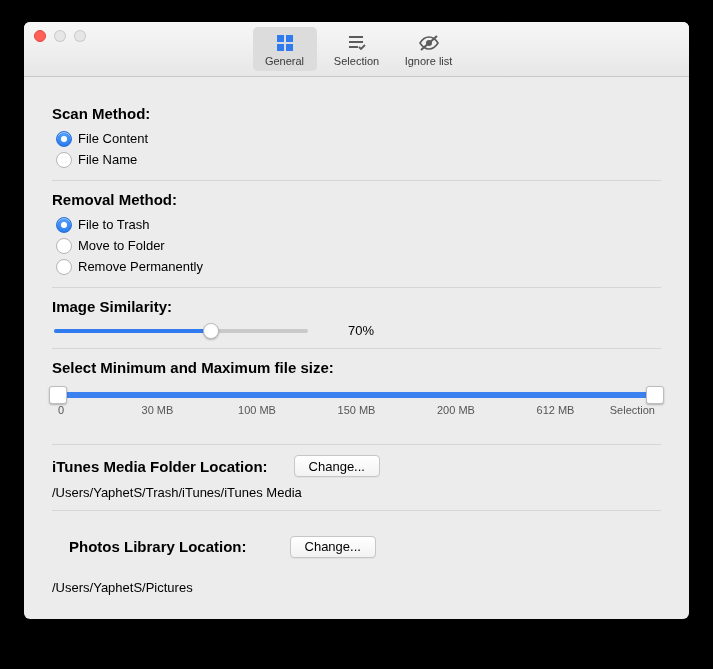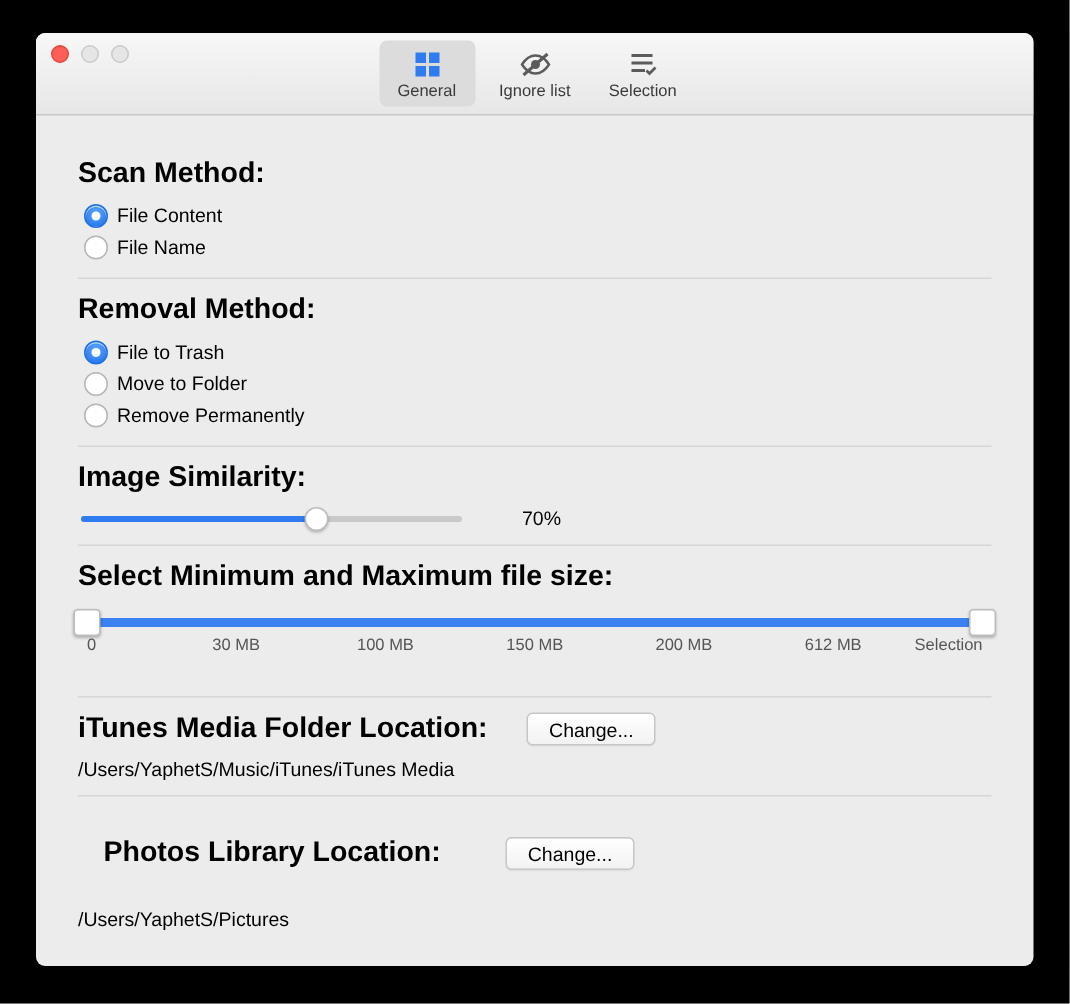--- a/index.html
+++ b/index.html
@@ -57,21 +57,21 @@
   .tool .ticon { height: 22px; display:flex; align-items:center; justify-content:center; color:#5b5b5b; }
   .tool.selected .ticon { color:#1f6fe5; }
   .tool .tlabel { font-size: 11px; color:#3a3a3a; margin-top:1px; }
   .content {
     padding: 16px 28px 24px 28px;
   }
   .section-title {
     font-weight: 600;
     margin-top: 8px;
     margin-bottom: 6px;
-    font-size: 19px;
+    font-size: 15px;
   }
   .radios { margin-left: 4px; margin-bottom: 6px; }
   .radio-row {
     display: flex; align-items: center;
     height: 21px;
     cursor: default;
   }
   .radio {
     width: 16px; height: 16px;
     border-radius: 50%;
@@ -183,38 +183,38 @@
               <rect x="1" y="1" width="7" height="7" fill="#2f7bef"></rect>
               <rect x="10" y="1" width="7" height="7" fill="#2f7bef"></rect>
               <rect x="1" y="10" width="7" height="7" fill="#2f7bef"></rect>
               <rect x="10" y="10" width="7" height="7" fill="#2f7bef"></rect>
             </svg>
         </div>
         <div class="tlabel">General</div>
       </div>
       <div class="tool">
         <div class="ticon">
-          <svg width="22" height="18" viewBox="0 0 22 18">
-              <path d="M2 9c2.5-4 6-6 9-6s6.5 2 9 6c-2.5 4-6 6-9 6s-6.5-2-9-6z" fill="none" stroke="#5b5b5b" stroke-width="1.6"></path>
-              <circle cx="11" cy="9" r="3" fill="#5b5b5b"></circle>
-              <line x1="3" y1="16" x2="19" y2="2" stroke="#5b5b5b" stroke-width="2"></line>
-            </svg>
-        </div>
-        <div class="tlabel">Ignore list</div>
-      </div>
-      <div class="tool">
-        <div class="ticon">
           <svg width="18" height="18" viewBox="0 0 18 18">
               <rect x="1" y="2" width="14" height="2" fill="#5b5b5b"></rect>
               <rect x="1" y="7" width="14" height="2" fill="#5b5b5b"></rect>
               <rect x="1" y="12" width="9" height="2" fill="#5b5b5b"></rect>
               <path d="M11 13l2 2 4-4" fill="none" stroke="#5b5b5b" stroke-width="1.8"></path>
             </svg>
         </div>
         <div class="tlabel">Selection</div>
+      </div>
+      <div class="tool">
+        <div class="ticon">
+          <svg width="22" height="18" viewBox="0 0 22 18">
+              <path d="M2 9c2.5-4 6-6 9-6s6.5 2 9 6c-2.5 4-6 6-9 6s-6.5-2-9-6z" fill="none" stroke="#5b5b5b" stroke-width="1.6"></path>
+              <circle cx="11" cy="9" r="3" fill="#5b5b5b"></circle>
+              <line x1="3" y1="16" x2="19" y2="2" stroke="#5b5b5b" stroke-width="2"></line>
+            </svg>
+        </div>
+        <div class="tlabel">Ignore list</div>
       </div>
     </div>
   </div>
 
   <div class="content">
     <div class="spacer-top"></div>
 
     <div class="section-title">Scan Method:</div>
     <div class="radios" id="scan-radios">
         <div class="radio-row">
@@ -273,21 +273,21 @@
         <span class="tick" style="left: 83.33%;">612 MB</span>
         <span class="tick end" style="left: 100%;">Selection</span>
       </div>
 
     <hr class="sep" style="margin-top:22px">
 
     <div class="row-inline">
       <div class="section-title" style="margin:0">iTunes Media Folder Location:</div>
       <button class="btn">Change...</button>
     </div>
-    <div class="path">/Users/YaphetS/Music/iTunes/iTunes Media</div>
+    <div class="path">/Users/YaphetS/Trash/iTunes/iTunes Media</div>
 
     <hr class="sep">
 
     <div class="row-inline">
       <div class="section-title" style="margin:17px">Photos Library Location:</div>
       <button class="btn">Change...</button>
     </div>
     <div class="path">/Users/YaphetS/Pictures</div>
 
   </div>

